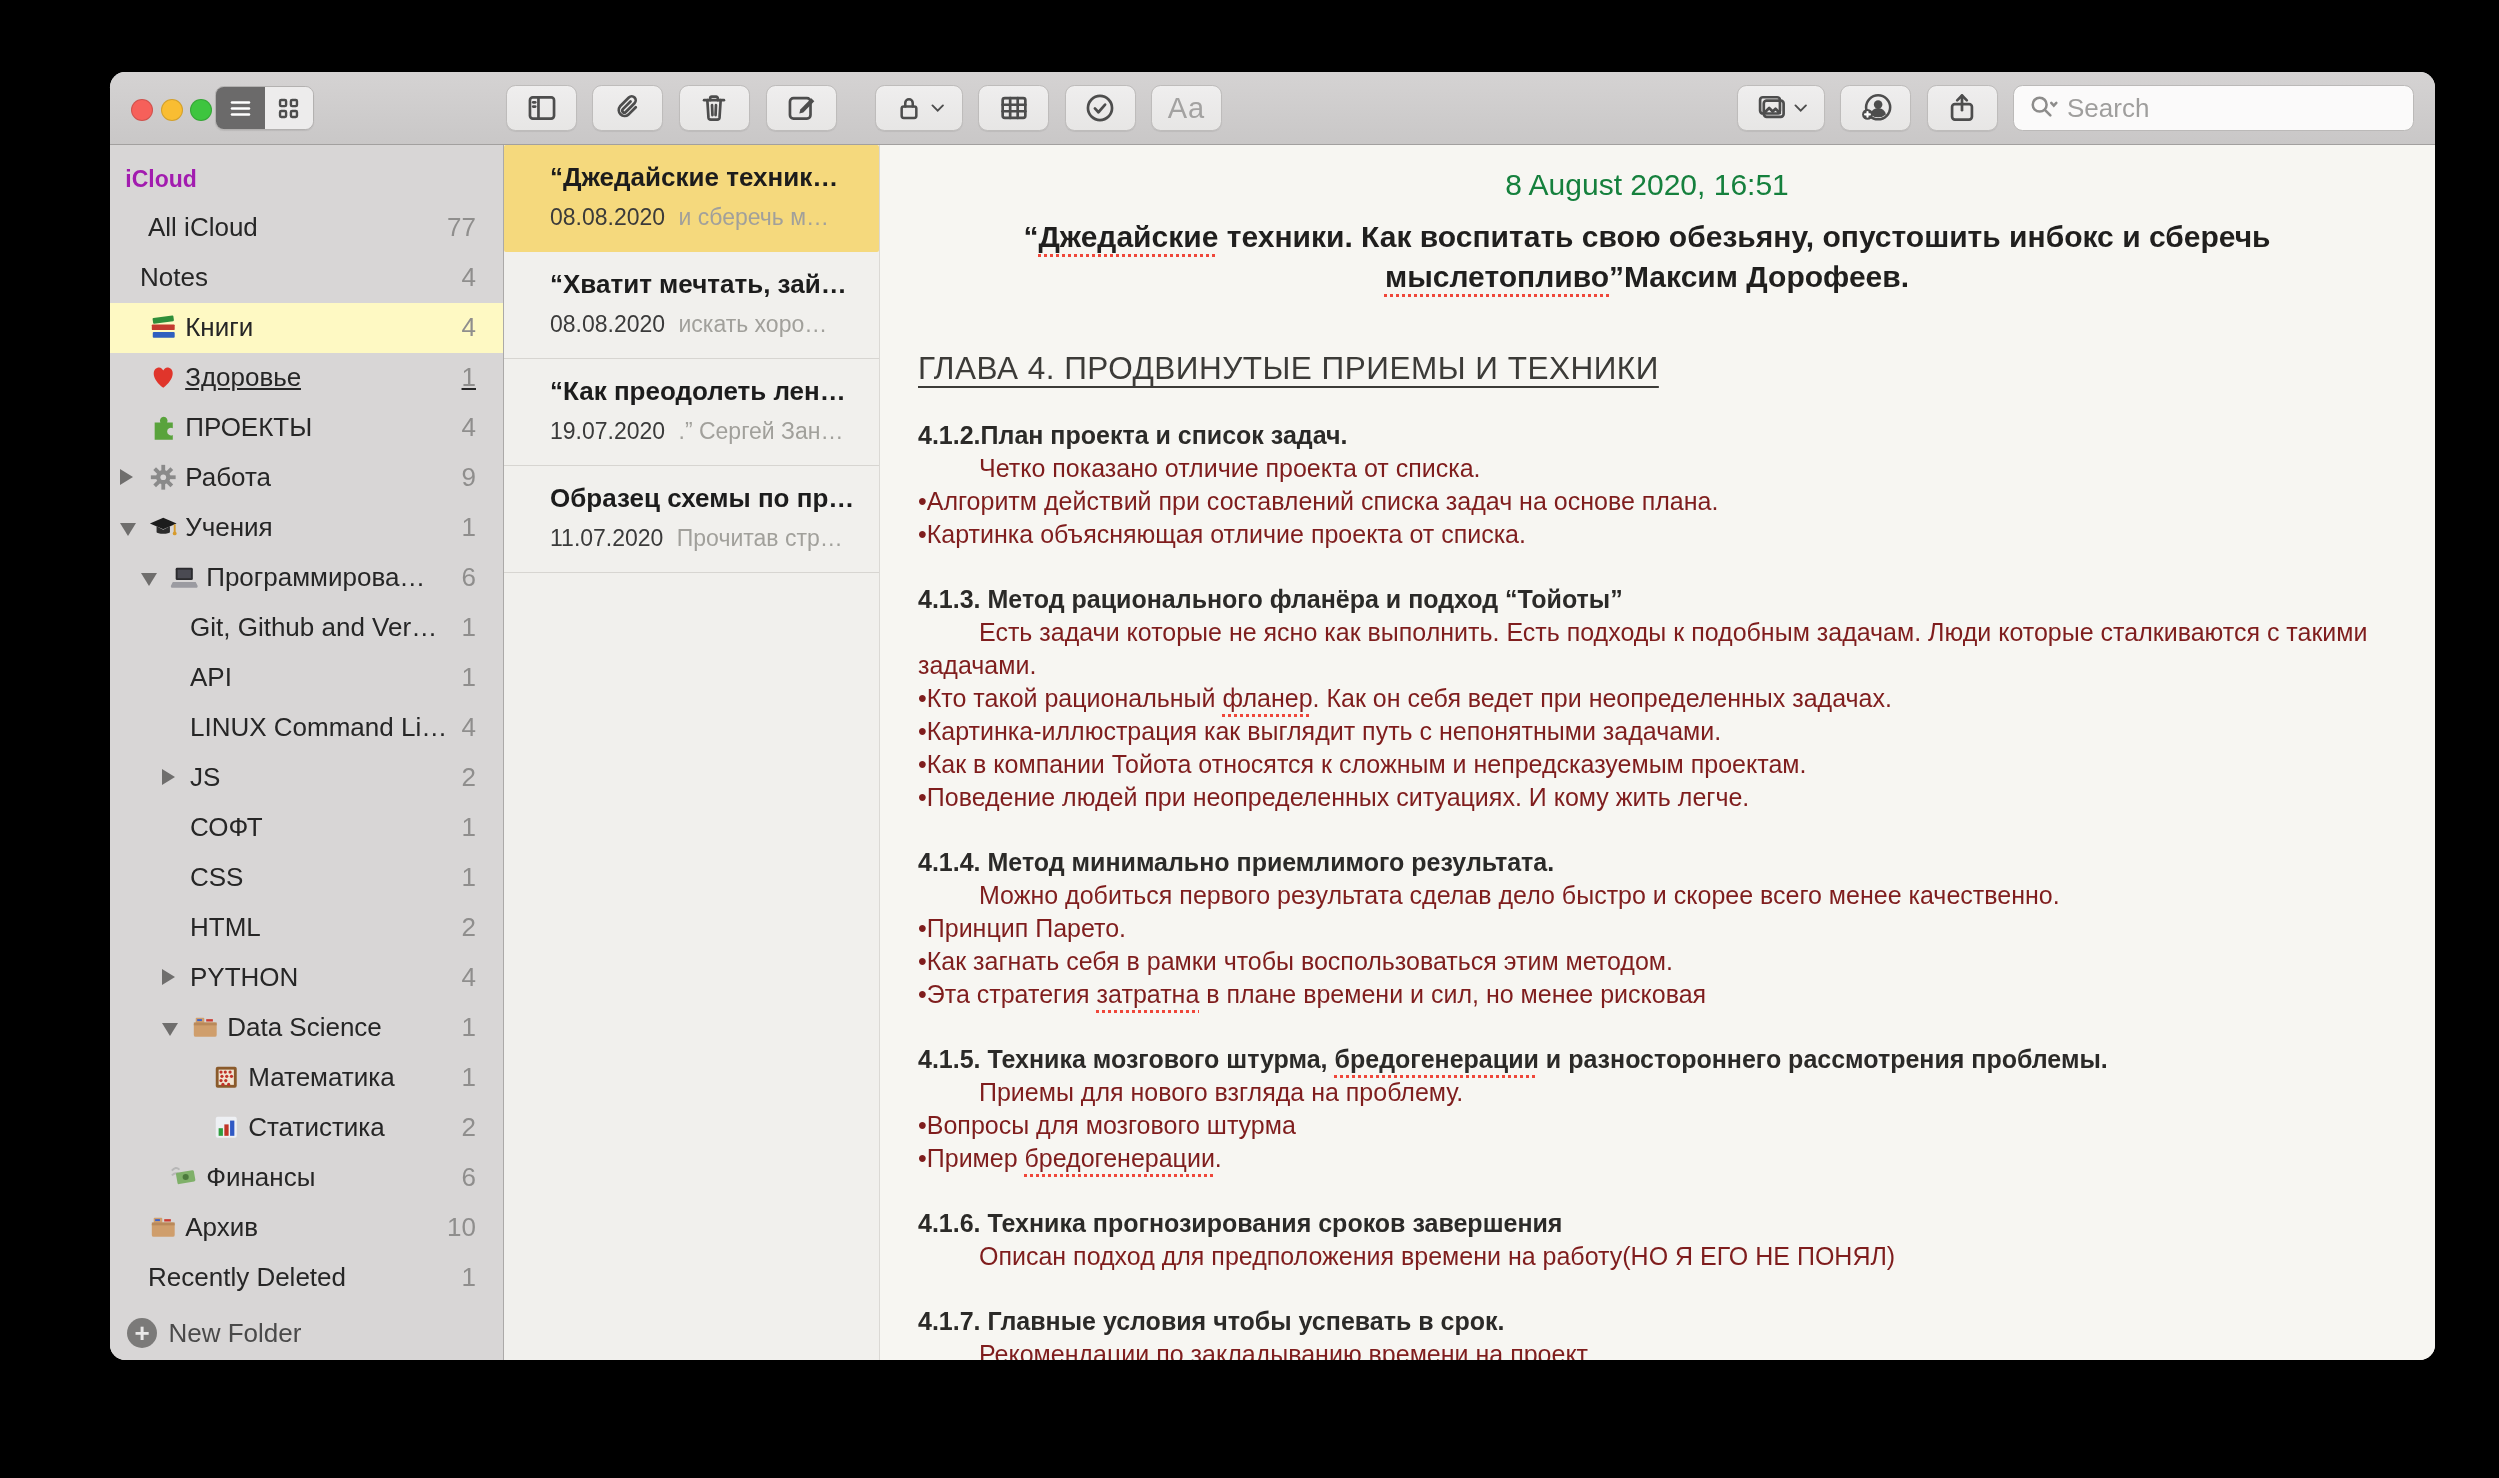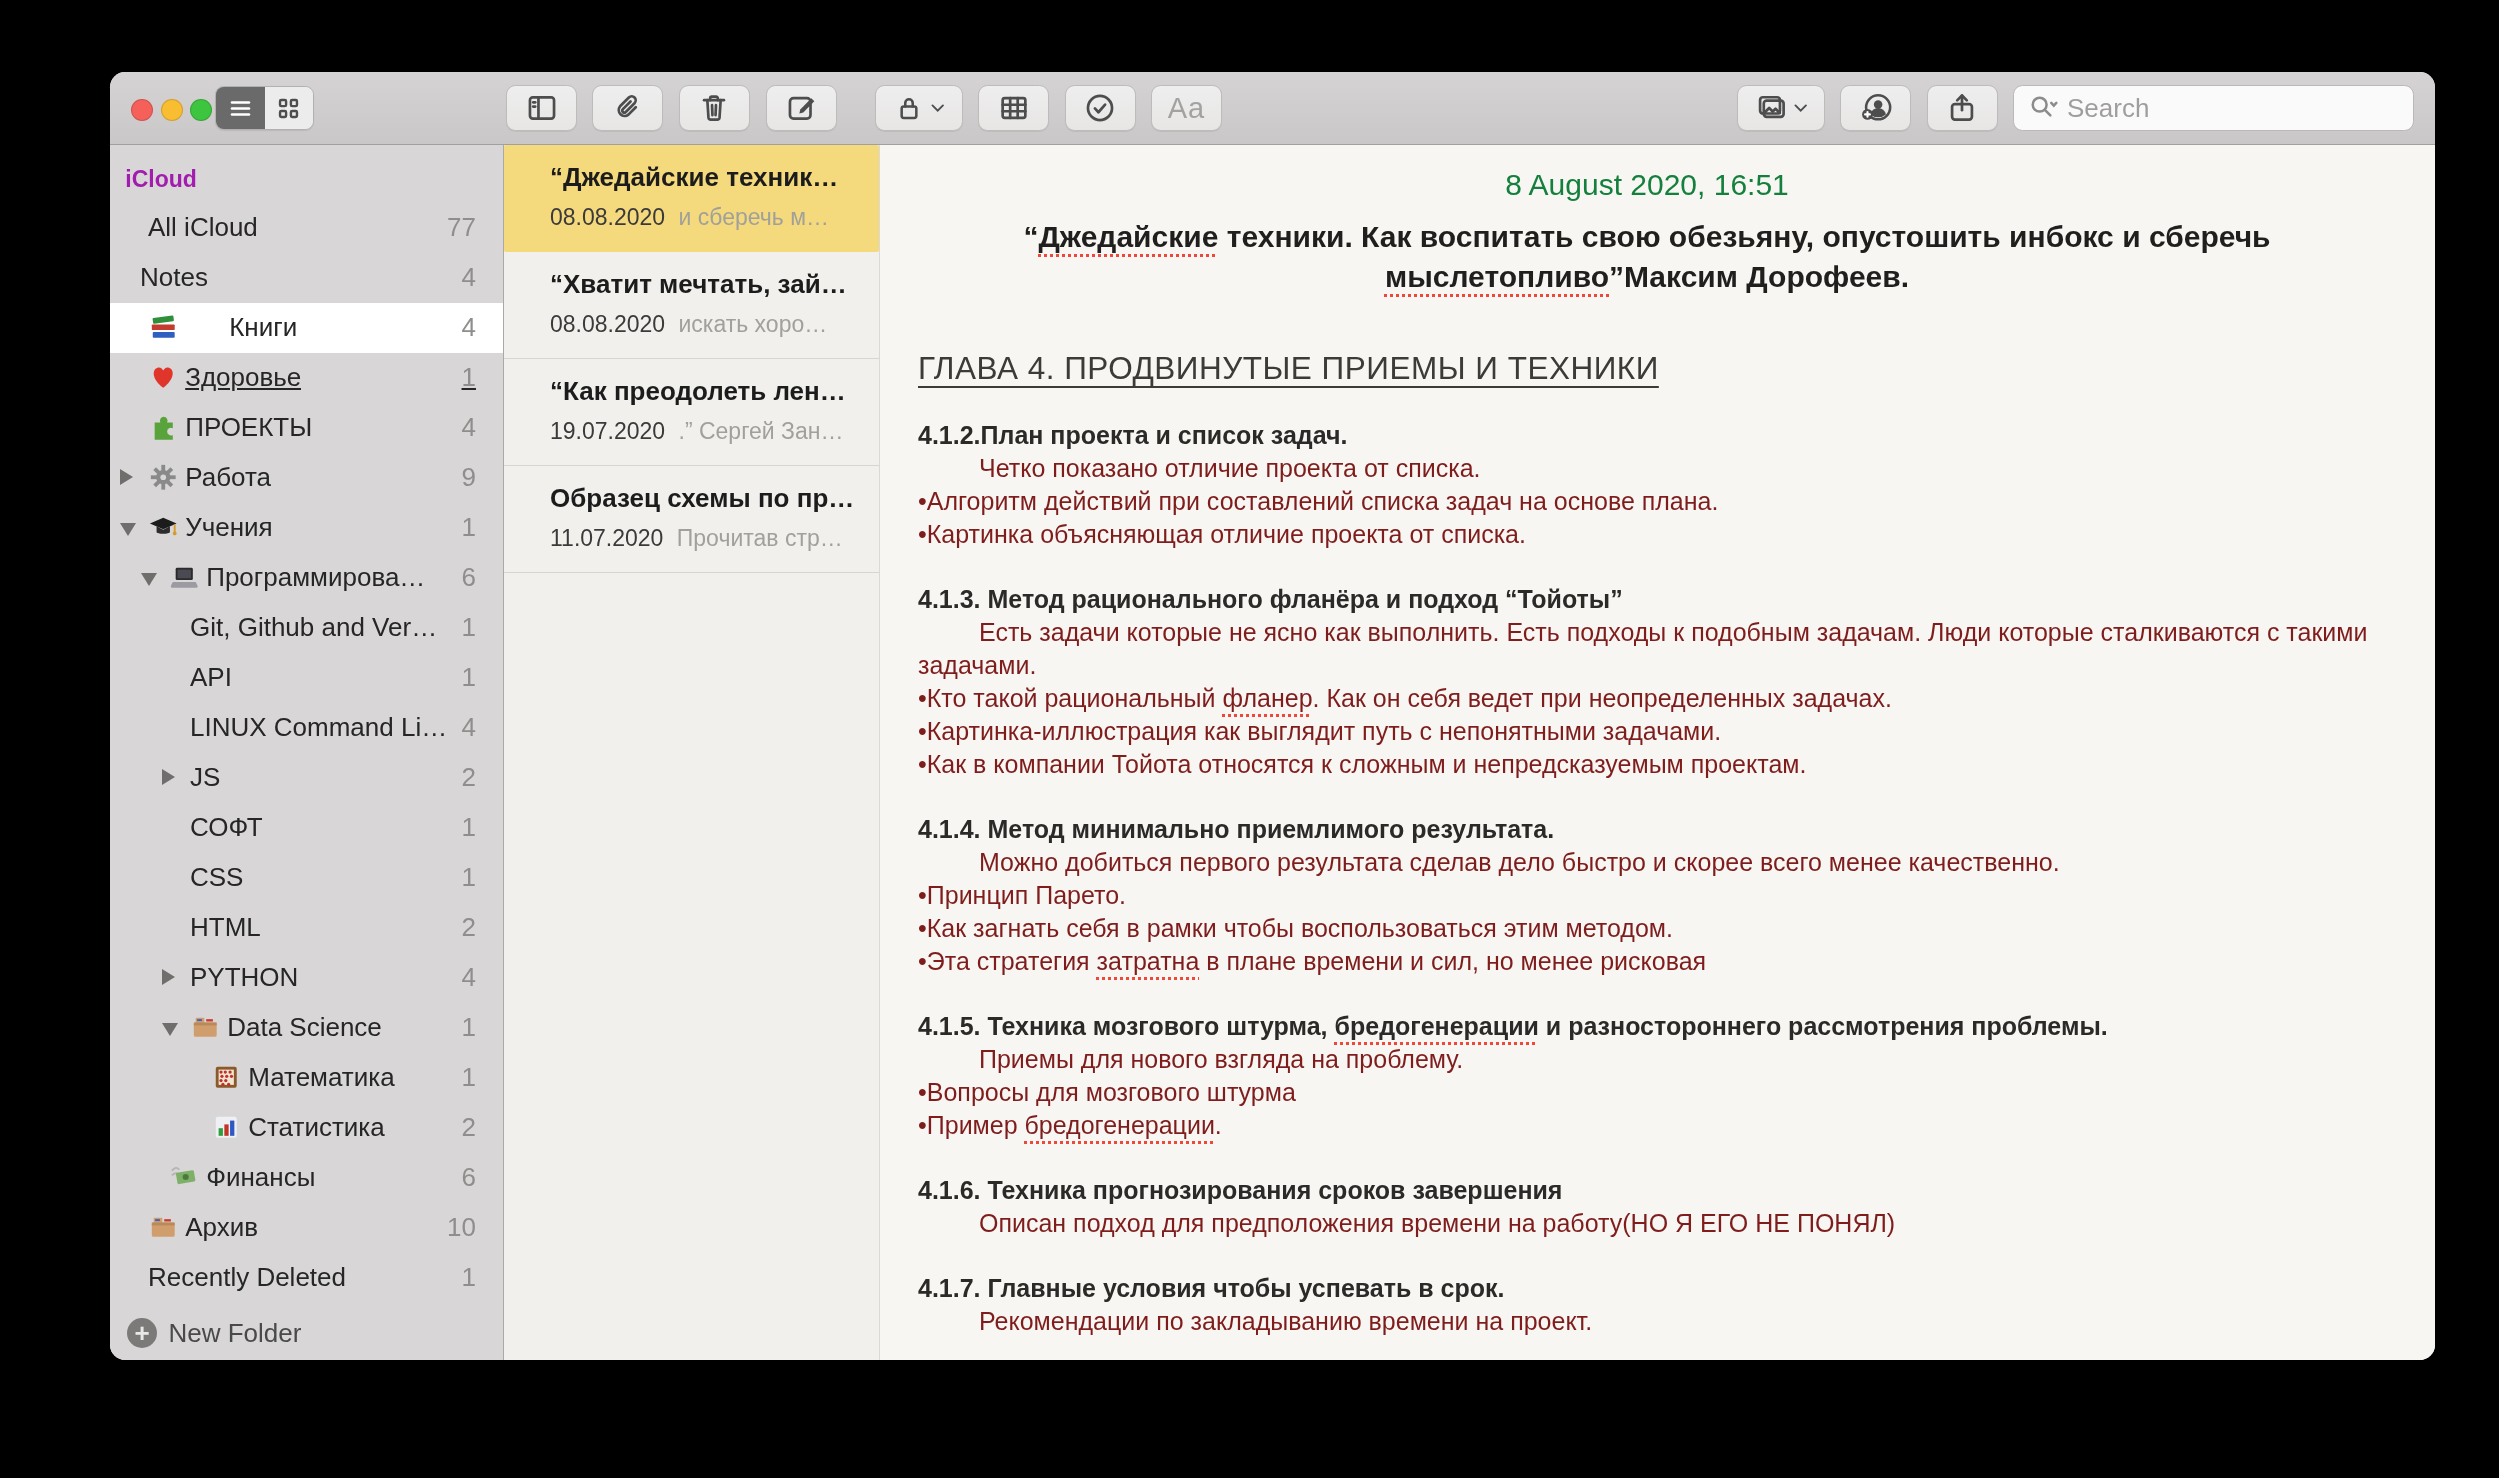--- a/index.html
+++ b/index.html
@@ -37,21 +37,21 @@
   .searchbox input::placeholder { color:#9f9e9d; }
 
   
   .main { display:flex; flex:1; min-height:0; }
 
   
   .sidebar { width:394px; flex:0 0 394px; background:#d8d6d6; border-right:1px solid #aba9a8;
              display:flex; flex-direction:column; }
   .side-header { padding:21px 0 9.5px 15.3px; font-size:23px; font-weight:bold; color:#a21caf; }
   .srow { position:relative; height:50px; display:flex; align-items:center; padding-right:27px; font-size:26px; color:#262626; }
-  .srow.sel { background:#ffffff;gap:44px; }
+  .srow.sel { background:#fef9c3; }
   .srow .slabel { white-space:nowrap; overflow:hidden; }
   .srow .scount { margin-left:auto; color:#8f8e8d; }
   .sicon { width:30.5px; height:30.5px; margin-right:6.7px; flex:0 0 30.5px; display:inline-flex; }
   .tri { position:absolute; width:0; height:0; }
   .tri.right { border-left:13.4px solid #6f6e6d; border-top:8.6px solid transparent; border-bottom:8.6px solid transparent; }
   .tri.down { border-top:13.4px solid #6f6e6d; border-left:8.6px solid transparent; border-right:8.6px solid transparent; }
   .new-folder { margin-top:auto; display:flex; align-items:center; gap:11.4px; padding:15.3px 19px 23px 17px;
                 font-size:26px; color:#4a4a4a; }
   .plus-circle { width:30px; height:30px; border-radius:50%; background:#7b7a79; color:#e9e8e8;
                  display:flex; align-items:center; justify-content:center; font-size:26px; font-weight:bold; line-height:1; }
@@ -511,20 +511,21 @@
               <div class="line indent"><span>Четко показано отличие проекта от списка.</span></div>
               <div class="line bullet"><span>•</span><span>Алгоритм действий при составлений списка задач на основе плана.</span></div>
               <div class="line bullet"><span>•</span><span>Картинка объясняющая отличие проекта от списка.</span></div>
             </div>
             <div class="section">
               <div class="sec-h"><span>4.1.3. Метод рационального фланёра и подход “Тойоты”</span></div>
               <div class="line indent"><span>Есть задачи которые не ясно как выполнить. Есть подходы к подобным задачам. Люди которые сталкиваются с такими задачами.</span></div>
               <div class="line bullet"><span>•</span><span>Кто такой рациональный </span><span class="miss">фланер</span><span>. Как он себя ведет при неопределенных задачах.</span></div>
               <div class="line bullet"><span>•</span><span>Картинка-иллюстрация как выглядит путь с непонятными задачами.</span></div>
               <div class="line bullet"><span>•</span><span>Как в компании Тойота относятся к сложным и непредсказуемым проектам.</span></div>
+              <div class="line bullet"><span>•</span><span>Поведение людей при неопределенных ситуациях. И кому жить легче.</span></div>
             </div>
             <div class="section">
               <div class="sec-h"><span>4.1.4. Метод минимально приемлимого результата.</span></div>
               <div class="line indent"><span>Можно добиться первого результата сделав дело быстро и скорее всего менее качественно.</span></div>
               <div class="line bullet"><span>•</span><span>Принцип Парето.</span></div>
               <div class="line bullet"><span>•</span><span>Как загнать себя в рамки чтобы воспользоваться этим методом.</span></div>
               <div class="line bullet"><span>•</span><span>Эта стратегия </span><span class="miss">затратна</span><span> в плане времени и сил, но менее рисковая</span></div>
             </div>
             <div class="section">
               <div class="sec-h"><span>4.1.5. Техника мозгового штурма, </span><span class="miss">бредогенерации</span><span> и разностороннего рассмотрения проблемы.</span></div>

